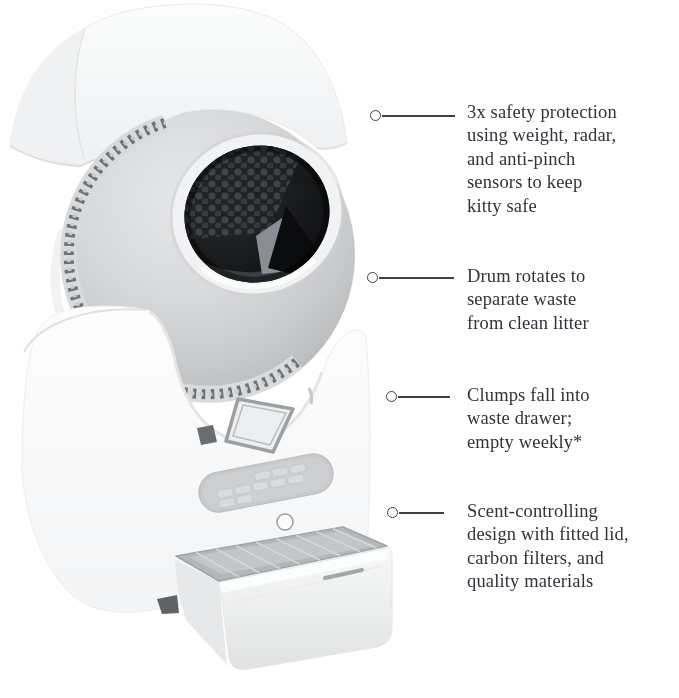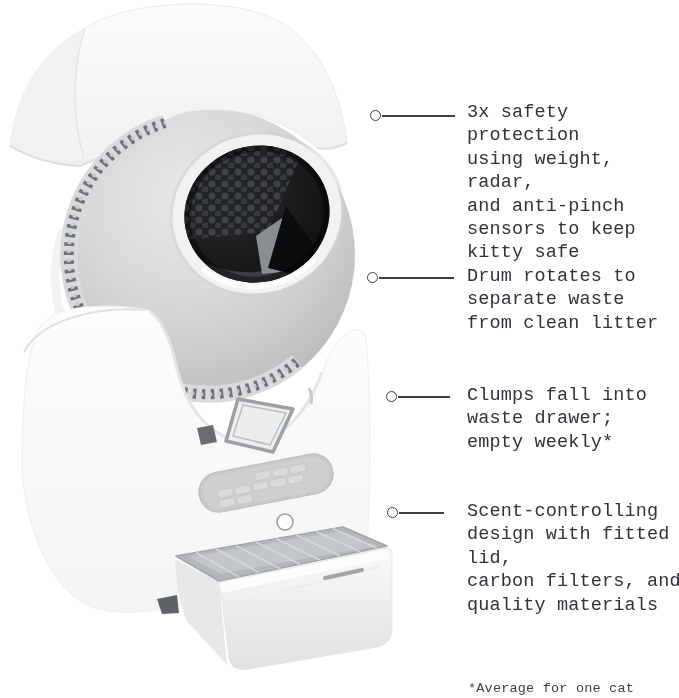--- a/index.html
+++ b/index.html
@@ -1,18 +1,18 @@
 <!DOCTYPE html>
 <html style="--text: #2e343a; --callout-line: #3b4147; --footnote: #3d4349; --product-white: #f8f9fa; --product-gray: #c9cbcd; --opening-dark: #17181a;"><head>
 <meta charset="utf-8">
 <style>
   html,body{margin:0;padding:0;background:#ffffff;}
   .canvas{
     position:relative;width:679px;height:698px;background:#ffffff;
-    font-family:Liberation Mono, monospace;overflow:hidden;
+    font-family:Liberation Serif, serif;overflow:hidden;
     --text:#2e343a;--callout-line:#3b4147;--footnote:#3d4349;
   }
   .product-svg{position:absolute;left:0;top:0;}
   .co-dot{position:absolute;width:11px;height:11px;border:1.6px solid var(--callout-line);
     border-radius:50%;background:#ffffff;box-sizing:border-box;}
   .co-line{position:absolute;height:1.5px;background:var(--callout-line);}
   .co-text{position:absolute;font-size:18.5px;line-height:23.4px;letter-spacing:.15px;
     color:var(--text);white-space:pre-line;width:215px;}
   
   .c1-dot{left:370px;top:110px}.c1-line{left:382px;top:115px;width:73px}.c1-text{left:467px;top:101px}
@@ -183,15 +183,14 @@
 
   <div>
     <span class="co-dot c4-dot"></span>
     <span class="co-line c4-line"></span>
     <div class="co-text c4-text">Scent-controlling
 design with fitted lid,
 carbon filters, and
 quality materials</div>
   </div>
 
-  <div class="footnote">*Average for one cat</div>
 
 </div>
 
 </body></html>

